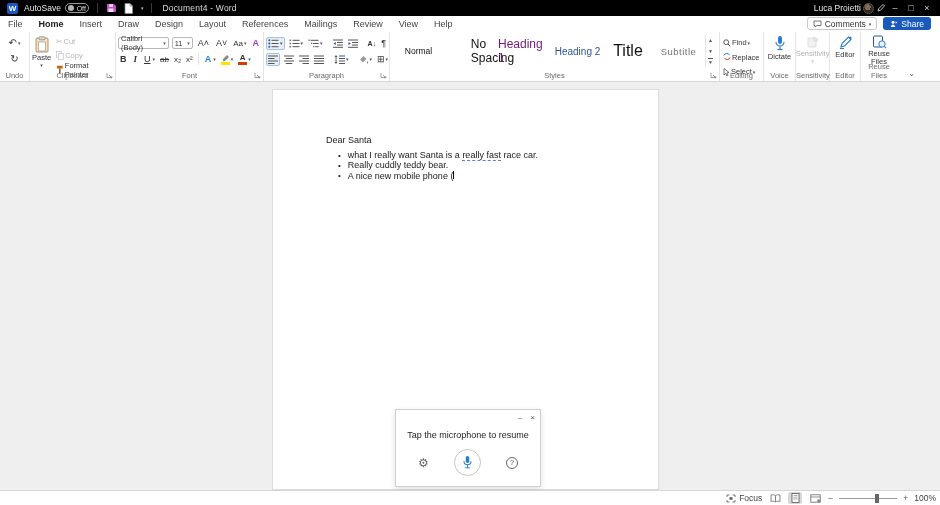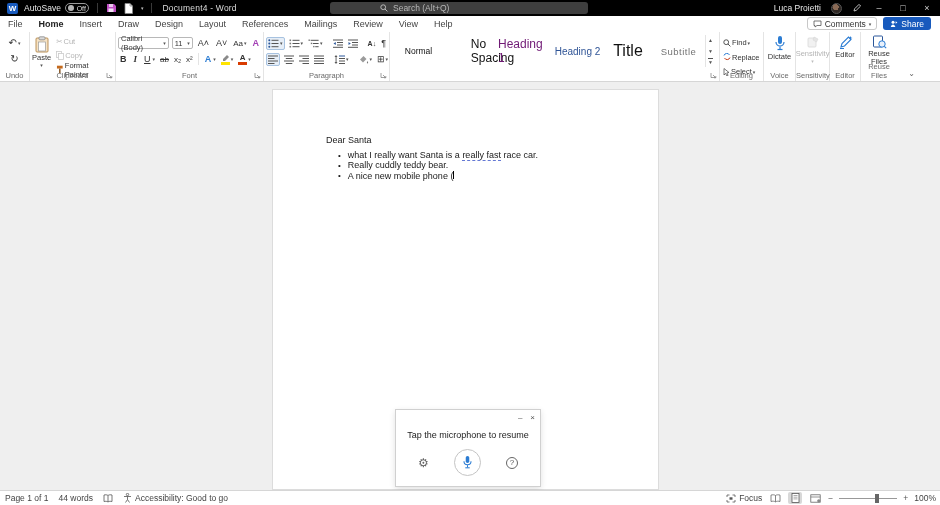--- a/index.html
+++ b/index.html
@@ -9,21 +9,21 @@
   .titlebar { position:absolute; left:0; top:0; width:940px; height:16px; background:#000; display:flex; align-items:center; color:#e8e8e8; font-size:8.5px; }
   .word-logo { width:11px; height:11px; margin:0 6px 0 7px; background:#185abd; border-radius:2px; color:#fff; font-size:8px; font-weight:bold; display:flex; align-items:center; justify-content:center; }
   .autosave { display:flex; align-items:center; gap:4px; margin-right:8px; }
   .toggle { width:24px; height:10px; border:1px solid #9a9a9a; border-radius:5px; display:flex; align-items:center; padding:0 2px; gap:3px; }
   .knob { width:6px; height:6px; border-radius:50%; background:#b5b5b5; }
   .toggle-state { font-size:7px; color:#ddd; }
   .qat { display:flex; align-items:center; gap:8px; margin-right:10px; }
   .qat .sep { width:1px; height:10px; background:#3a3a3a; }
   .doc-title { color:#ddd; letter-spacing:.2px; }
   .search-pill { position:absolute; left:330px; top:2px; width:258px; height:12px; background:#3f3f3f; border-radius:3px; display:flex; align-items:center; gap:5px; padding-left:50px; color:#b8b8b8; }
-  .tb-right { position:absolute; right:0; top:0; height:16px; display:flex; align-items:center; gap:10px; padding-right:6px; }
+  .tb-right { position:absolute; right:0; top:0; height:16px; display:flex; align-items:center; gap:2px; padding-right:6px; }
   .avatar { width:11px; height:11px; border-radius:50%; background:radial-gradient(circle at 40% 35%, #8a6a55 0 38%, #2e2622 40%); border:1px solid #555; }
   .winbtn { color:#cfcfcf; font-size:9px; width:14px; text-align:center; }
 
   
   .tabrow { position:absolute; left:0; top:16px; width:940px; height:16px; background:#fff; display:flex; align-items:center; font-size:9px; color:#444; }
   .tab { padding:12px 8px; height:16px; display:flex; align-items:center; position:relative; }
   .tab.active { color:#222; font-weight:bold; }
   .tab.active::after { content:""; position:absolute; left:7px; right:7px; bottom:0; height:2px; background:#2b579a; border-radius:2px; }
   .tabrow-right { position:absolute; right:9px; top:17px; display:flex; gap:6px; align-items:center; }
   .comments-btn { border:1px solid #c8c8c8; border-radius:3px; height:13px; display:flex; align-items:center; gap:3px; padding:0 5px; font-size:8.5px; color:#333; background:#fff; }
@@ -114,27 +114,20 @@
       </svg>
     <svg width="9" height="11" viewBox="0 0 9 11">
         <path d="M1 .5h5l2.5 2.5v7.5H1z" fill="#fff" stroke="#888" stroke-width=".8"></path>
         <path d="M6 .5V3h2.5" fill="none" stroke="#888" stroke-width=".8"></path>
       </svg>
     <span class="caret" style="color:#bbb">▾</span>
     <span class="sep"></span>
   </div>
   <span class="doc-title">Document4 - Word</span>
 
-  <div class="search-pill">
-    <svg width="8" height="8" viewBox="0 0 8 8">
-        <circle cx="3.2" cy="3.2" r="2.4" fill="none" stroke="#b8b8b8" stroke-width="1"></circle>
-        <line x1="5" y1="5" x2="7.4" y2="7.4" stroke="#b8b8b8" stroke-width="1"></line>
-      </svg>
-    <span>Search (Alt+Q)</span>
-  </div>
 
   <div class="tb-right">
     <span>Luca Proietti</span>
     <span class="avatar"></span>
     <svg width="10" height="10" viewBox="0 0 10 10">
         <path d="M2 8l.6-2.2L7 1.4 8.6 3 4.2 7.4 2 8z" fill="none" stroke="#cfcfcf" stroke-width=".9"></path>
       </svg>
     <span class="winbtn">–</span>
     <span class="winbtn">□</span>
     <span class="winbtn">×</span>
@@ -457,20 +450,21 @@
         </div>
       <div class="style-item">
           <span class="st-subtitle">Subtitle</span>
         </div>
       <div class="gallery-scroll">
         <span>▲</span>
         <span>▼</span>
         <span style="border-top:1px solid #555; font-size:5px;">▼</span>
       </div>
     </div>
+    <div class="glabel">Styles</div>
     <span class="launcher">
         <svg width="7" height="7">
           <path d="M1 1v4.5h4.5M3 3l2.8 2.8M5.8 4v1.8H4" stroke="#888" stroke-width=".8" fill="none"></path>
         </svg>
       </span>
   </div>
 
   <div class="group" style="width:44px">
     <div style="display:flex; flex-direction:column; gap:1.5px; font-size:7.5px; padding-top:2px;">
       <span class="sbtn">
@@ -591,41 +585,20 @@
           <line x1="3.5" y1="14.5" x2="8.5" y2="14.5" stroke="#2b7cd3" stroke-width="1.2"></line>
         </svg>
     </span>
     <span class="help-circle">
         <span>?</span>
       </span>
   </div>
 </div>
 
 <div class="statusbar">
-  <div class="sb-left">
-    <span class="sb-item">
-        <span>Page 1 of 1</span>
-      </span>
-    <span class="sb-item">
-        <span>44 words</span>
-      </span>
-    <span class="sb-item">
-        <svg width="10" height="9" viewBox="0 0 10 9">
-          <path d="M5 1.5C4 .7 2.5.6 1 1v6.5c1.5-.4 3-.3 4 .5 1-.8 2.5-.9 4-.5V1c-1.5-.4-3-.3-4 .5z" fill="none" stroke="#555" stroke-width=".8"></path>
-          <line x1="5" y1="1.5" x2="5" y2="8" stroke="#555" stroke-width=".8"></line>
-        </svg>
-      </span>
-    <span class="sb-item">
-        <svg width="9" height="10" viewBox="0 0 9 10">
-          <circle cx="4.5" cy="1.5" r="1.2" fill="none" stroke="#555" stroke-width=".8"></circle>
-          <path d="M1 3.5h7M4.5 3.5v3M4.5 6.5L2.5 9.5M4.5 6.5l2 3" fill="none" stroke="#555" stroke-width=".8"></path>
-        </svg>
-        <span>Accessibility: Good to go</span>
-      </span>
-  </div>
   <div class="sb-right">
     <span class="sb-item">
         <svg width="10" height="9" viewBox="0 0 10 9">
           <path d="M1 3V1h2.5M9 3V1H6.5M1 6v2h2.5M9 6v2H6.5" fill="none" stroke="#555" stroke-width=".8"></path>
           <rect x="3.5" y="3.3" width="3" height="2.4" fill="#555"></rect>
         </svg>
         <span>Focus</span>
       </span>
     <span class="viewbtn">
         <svg width="11" height="9" viewBox="0 0 11 9">

